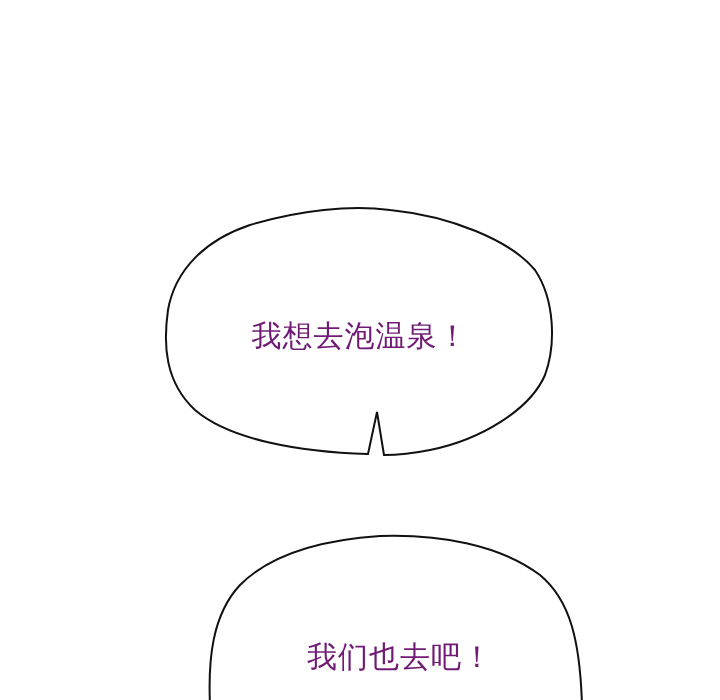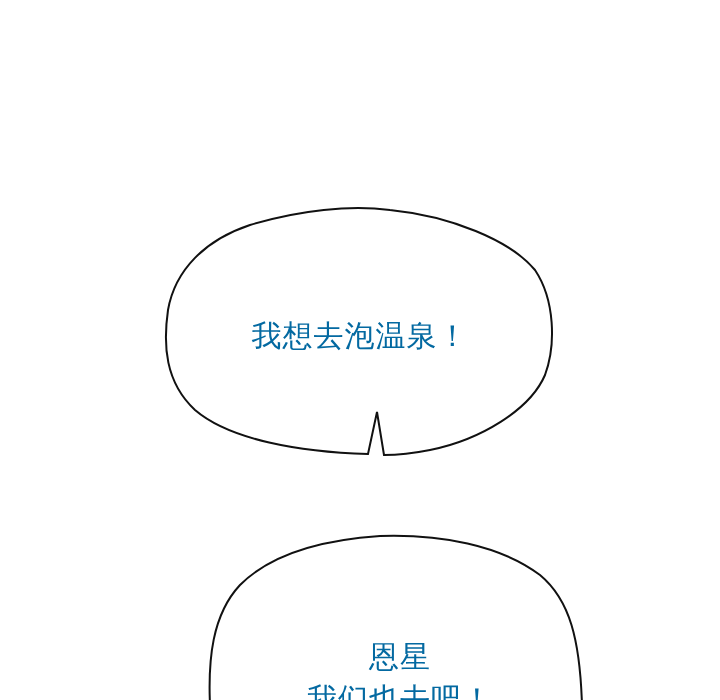--- a/index.html
+++ b/index.html
@@ -1,30 +1,29 @@
 <!DOCTYPE html>
 <html><head>
   <meta charset="utf-8">
   <style>
     html, body { margin: 0; padding: 0; }
     body { width: 720px; height: 700px; background: #ffffff; position: relative; overflow: hidden; font-family: "DejaVu Sans", sans-serif; }
     .panel { position: absolute; left: 0; top: 0; width: 720px; height: 700px; }
     svg.bubbles { position: absolute; left: 0; top: 0; }
-    .text { position: absolute; color: #0369a1; font-size: 30px; text-align: center; white-space: nowrap; letter-spacing: 1px; }
+    .text { position: absolute; color: #701a75; font-size: 30px; text-align: center; white-space: nowrap; letter-spacing: 1px; }
     .t1 { left: 160px; width: 400px; top: 318px; line-height: 36px; }
     .t2 { left: 200px; width: 400px; top: 636px; line-height: 42px; }
   </style>
 </head>
 <body>
 
 <div class="panel">
   <svg class="bubbles" width="720" height="700" viewBox="0 0 720 700">
     <path d="M368,454 C300,452 230,440 195,410 C165,382 163,345 168,310 C175,270 205,240 250,225 C300,210 350,205 390,210 C450,216 510,240 535,270 C555,300 556,345 545,375 C530,410 480,440 430,450 C410,454 395,455 384,455 L377,412 L368,454 Z" fill="#ffffff" stroke="#111" stroke-width="2" stroke-linejoin="miter"></path>
     <path d="M210,705 C208,660 212,615 240,585 C270,555 320,540 380,536 C440,534 500,545 540,575 C570,600 580,640 582,705" fill="#ffffff" stroke="#111" stroke-width="2"></path>
   </svg>
   <div class="text t1">
     <div>我想去泡温泉！</div>
   </div>
   <div class="text t2">
-    <div>恩星</div>
     <div>我们也去吧！</div>
   </div>
 </div>
 
 </body></html>

